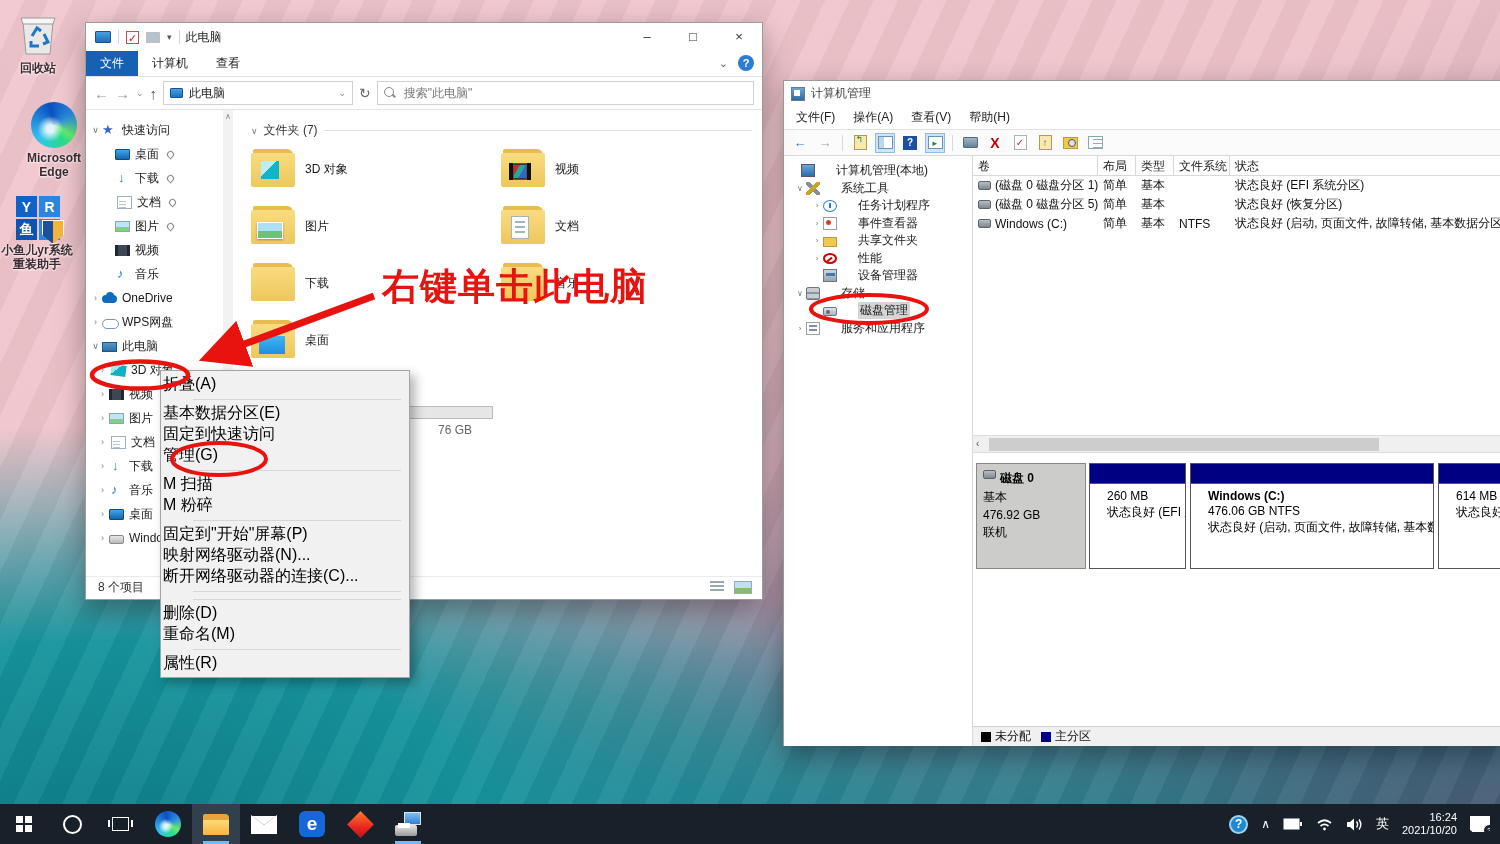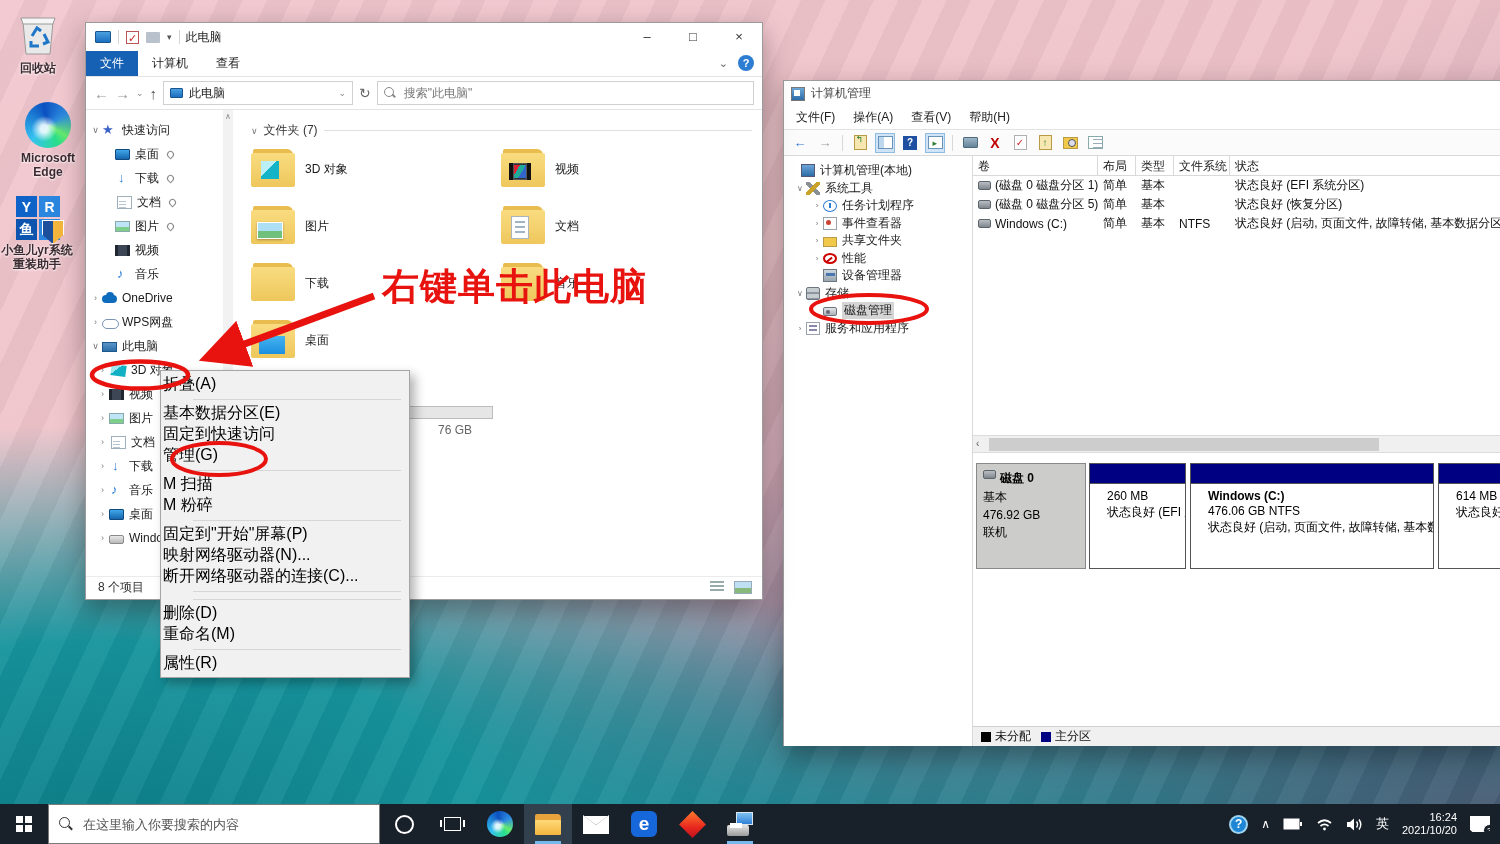--- a/index.html
+++ b/index.html
@@ -138,21 +138,21 @@
   .ico-sfold{width:15px;height:12px;background:#f0c84a;border:1px solid #b99b46;position:relative;}
   .ico-sfold:before{content:"";position:absolute;right:1px;bottom:1px;width:6px;height:6px;border:1.5px solid #555;border-radius:50%;background:#dde;}
   .ico-list{width:15px;height:13px;border:1px solid #8aa;background:#fff;background-image:repeating-linear-gradient(#9ab 0 1.5px,#fff 1.5px 4px);background-size:9px 9px;background-position:4px 2px;background-repeat:no-repeat;}
   .cm-body{display:flex;height:590px;background:#fff;}
   .cm-tree{width:189px;border-right:1px solid #d9d9d9;padding-top:6px;overflow:hidden;}
   .trow{height:17.5px;display:flex;align-items:center;font-size:12px;color:#1a1a1a;white-space:nowrap;}
   .trow .chev{width:12px;font-size:8px;color:#777;text-align:center;flex:0 0 12px;}
   .trow.t0{padding-left:5px;}
   .trow.t1{padding-left:10px;}
   .trow.t2{padding-left:27px;}
-  .trow .lbl{margin-left:5px;}
+  .trow .lbl{margin-left:21px;}
   .trow .lbl.sel{background:#d5d5d5;padding:0 2px;}
   .tic{width:14px;height:13px;flex:0 0 14px;position:relative;}
   .tic.ti-computer{background:linear-gradient(#6da7d8,#2c6ba8);border:1px solid #55地;border:1px solid #557;}
   .tic.ti-tools{background:linear-gradient(135deg,transparent 40%,#c9a227 40% 60%,transparent 60%),linear-gradient(45deg,transparent 40%,#8a8f94 40% 60%,transparent 60%);}
   .tic.ti-scheduler{border:1.5px solid #2b7cd3;border-radius:50%;width:12px;height:12px;background:#fff;}
   .tic.ti-scheduler:before{content:"";position:absolute;left:5px;top:2px;width:1.5px;height:5px;background:#2b7cd3;}
   .tic.ti-events{background:#fff;border:1px solid #98a2ab;width:11px;}
   .tic.ti-events:before{content:"";position:absolute;left:2px;top:2px;width:5px;height:5px;background:#c43;border-radius:50%;}
   .tic.ti-shares{background:#f0c84a;border:1px solid #b99b46;height:10px;margin-top:2px;font-size:7px;color:#146;line-height:9px;text-align:center;}
   .tic.ti-performance{border:2px solid #c00;border-radius:50%;width:11px;height:11px;background:#fff;}
@@ -246,21 +246,21 @@
     <svg class="binSvg" width="46" height="46" viewBox="0 0 46 46">
       <polygon points="8,10 38,10 35,42 11,42" fill="#e9e9ea" stroke="#9a9a9a"></polygon>
       <polygon points="6,6 40,6 38,12 8,12" fill="#f6f6f7" stroke="#9a9a9a"></polygon>
       <path d="M17 24 l5 -8 l4 3" fill="none" stroke="#2077c8" stroke-width="3"></path>
       <path d="M29 22 l4 8 l-5 2" fill="none" stroke="#2077c8" stroke-width="3"></path>
       <path d="M24 34 l-8 0 l0 -5" fill="none" stroke="#2077c8" stroke-width="3"></path>
     </svg>
     <div class="dlabel">回收站</div>
   </div>
 
-  <div class="dicon" style="left:10px;top:102px;">
+  <div class="dicon" style="left:16px;top:102px;">
     <div class="edge-ball"></div>
     <div class="dlabel" style="width:64px;margin-left:6px;">Microsoft Edge</div>
   </div>
 
   <div class="dicon" style="left:0px;top:196px;">
     <div class="yr-ic">
       <div class="sq s1">Y</div>
       <div class="sq s2">R</div>
       <div class="sq s3">鱼</div>
       <div class="sq s2"></div>
@@ -856,24 +856,20 @@
   <div id="anno-text">右键单击此电脑</div>
 
   <div id="taskbar">
     <div class="tb-start">
       <span class="winlogo">
           <span></span>
           <span></span>
           <span></span>
           <span></span>
         </span>
-    </div>
-    <div class="tb-search">
-      <span class="tmag"></span>
-      <input placeholder="在这里输入你要搜索的内容" style="">
     </div>
     <div class="tb-app">
         <span class="cortana"></span>
       </div>
     <div class="tb-app">
         <span class="taskview"></span>
       </div>
     <div class="tb-app">
         <span class="edge-sm"></span>
       </div>

